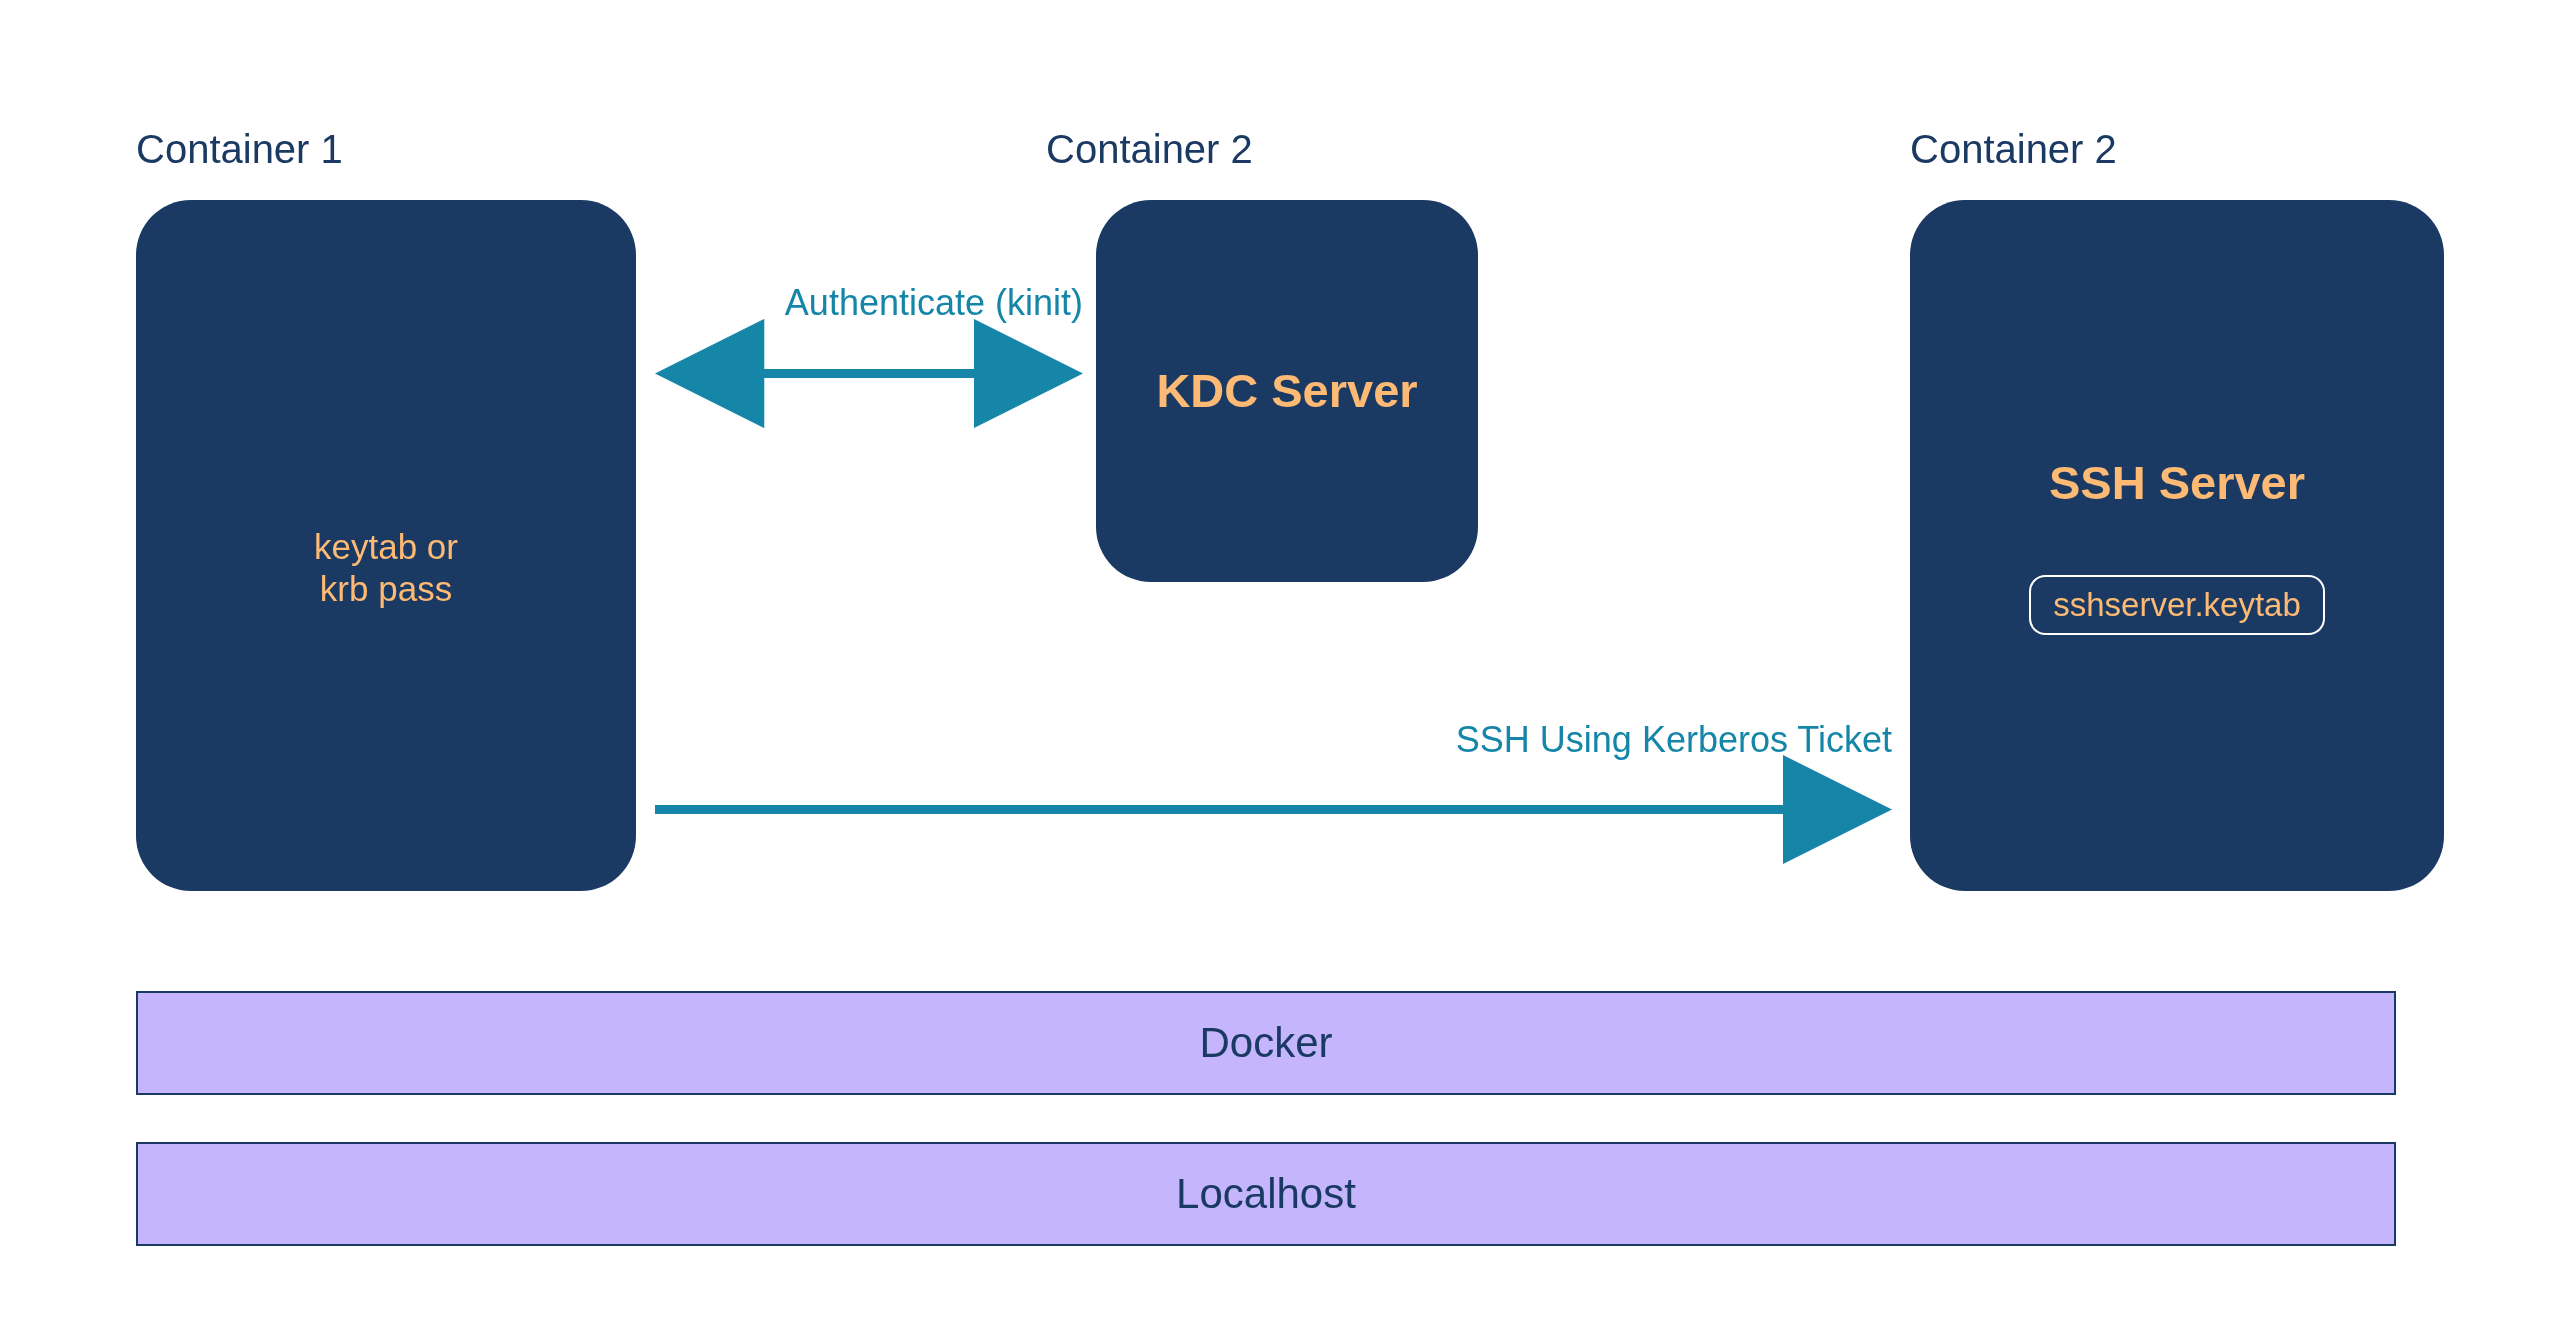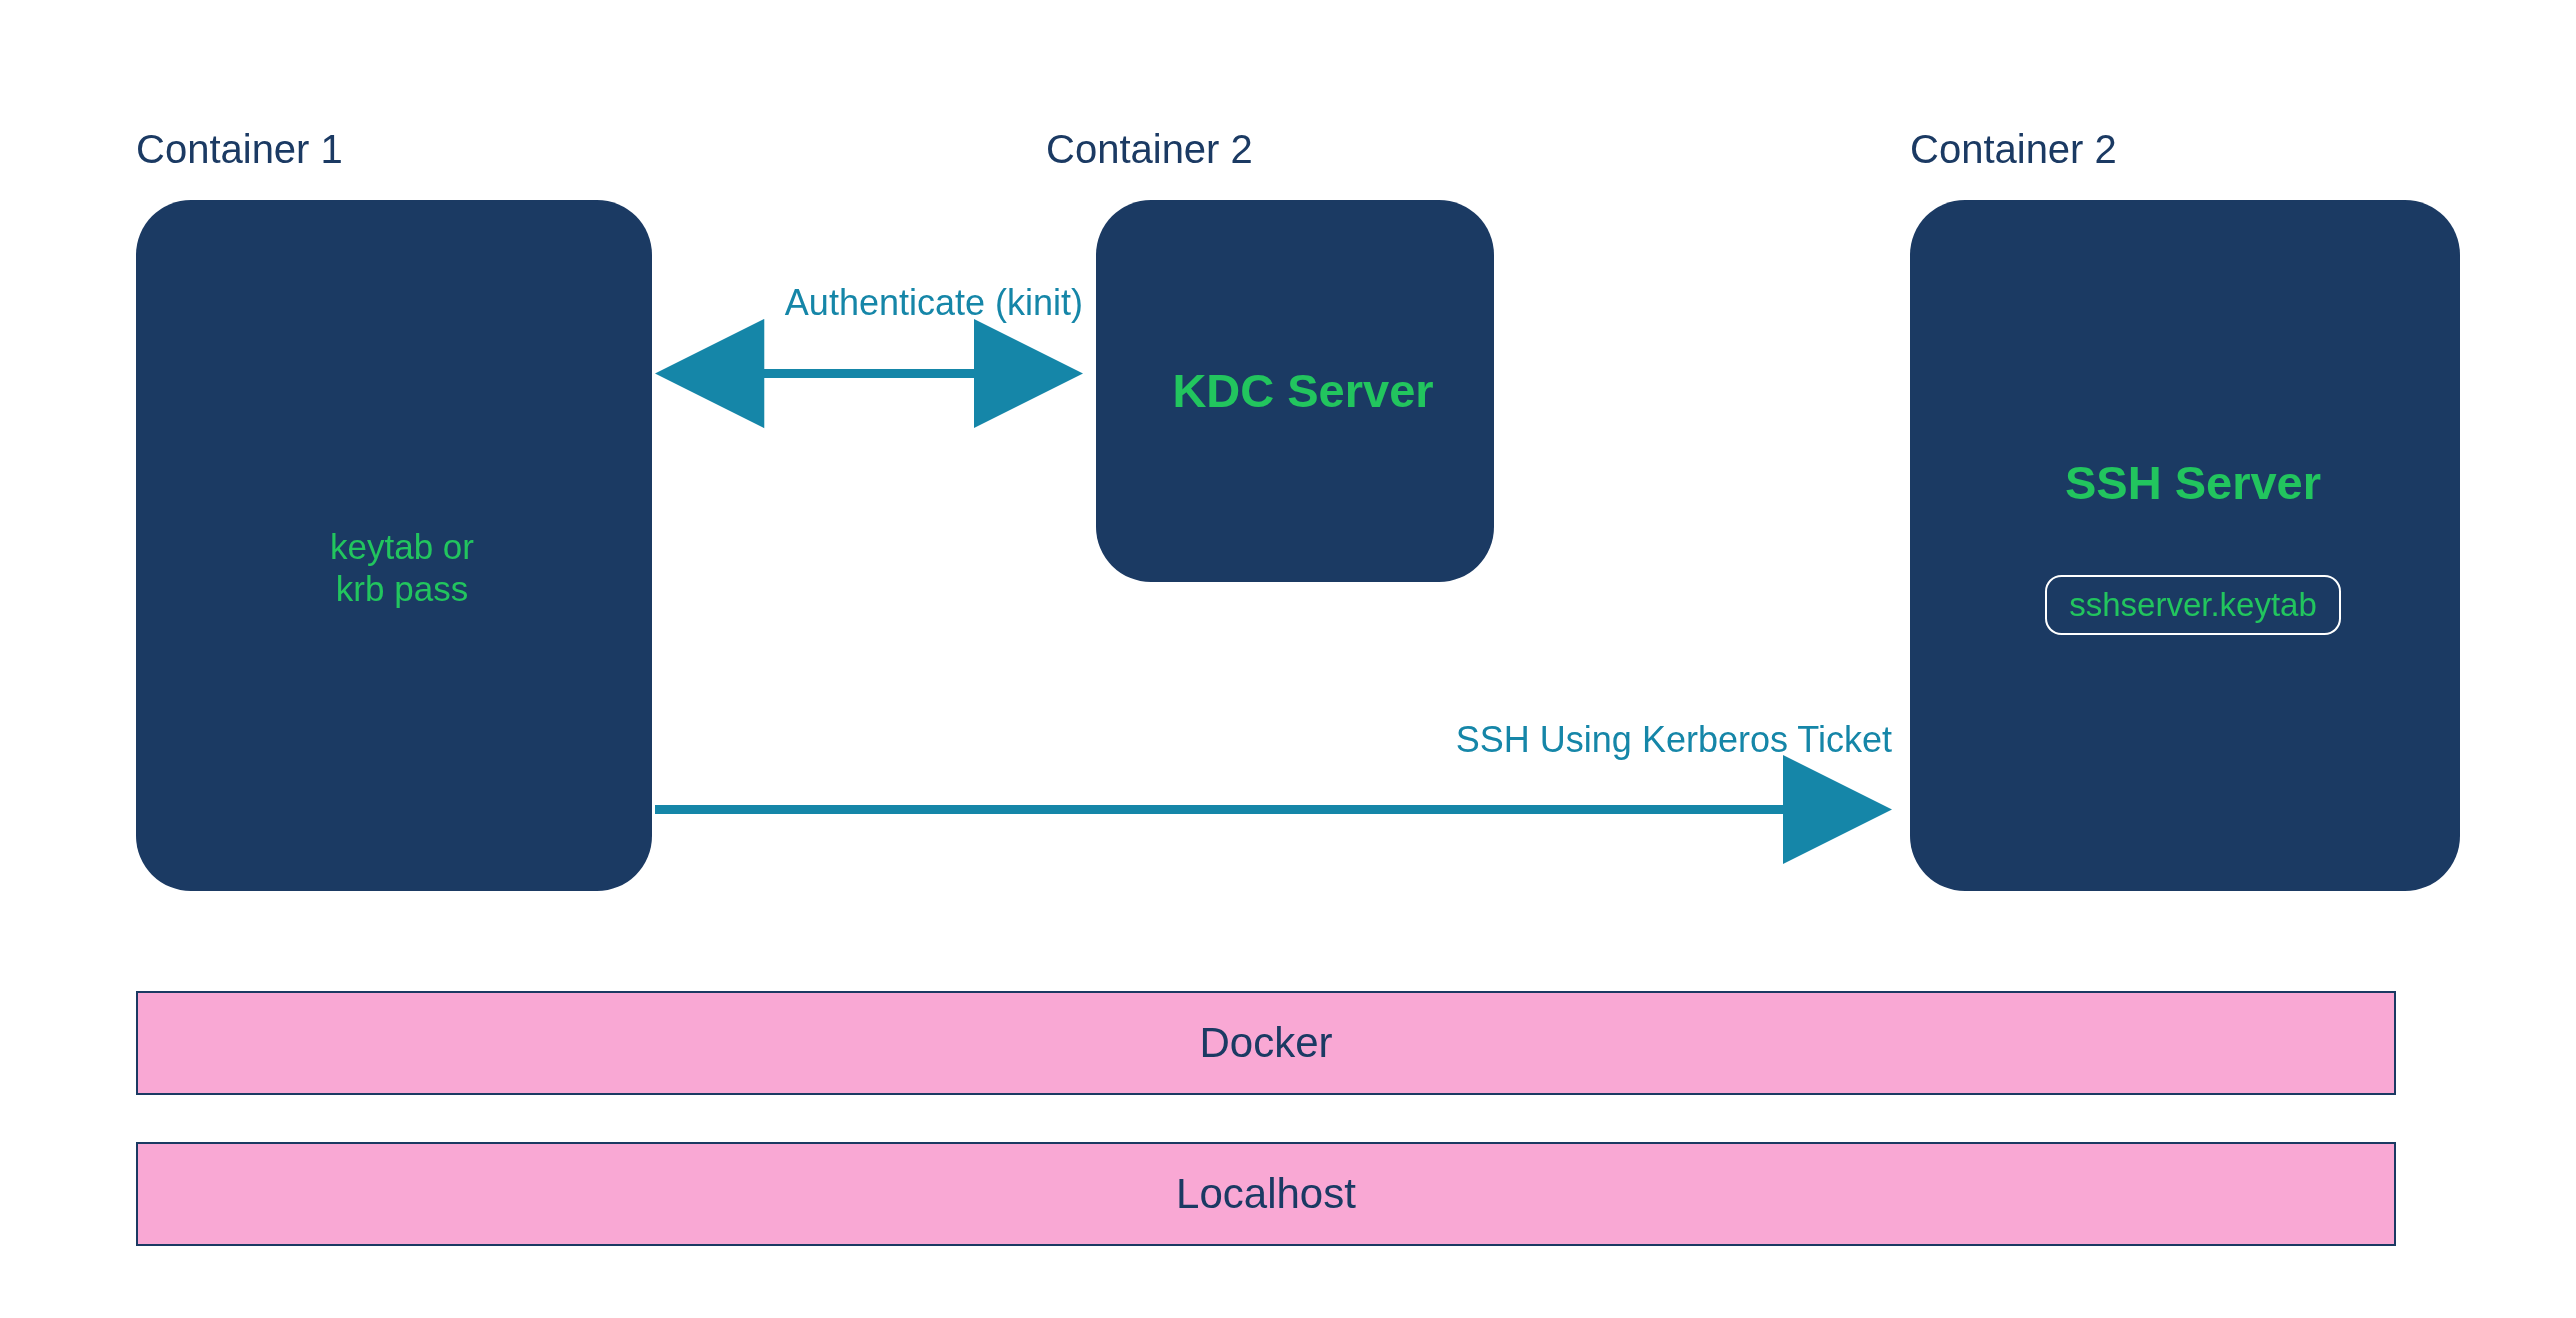--- a/index.html
+++ b/index.html
@@ -16,27 +16,26 @@
   .container-label {
     position: absolute;
     color: #1b3a63;
     font-size: 40px;
     text-align: left;
   }
   .node {
     position: absolute;
     background: #1b3a63;
     border-radius: 55px;
-    color: #22c55e;
+    color: #fdba74;
     display: flex;
     flex-direction: column;
     align-items: center;
     justify-content: center;
     text-align: center;
-    padding-left: 16px;
   }
   .node .title {
     font-size: 47px;
     font-weight: 600;
     line-height: 1.15;
   }
   .node .sub {
     font-size: 35px;
     font-weight: 400;
     margin-top: 44px;
@@ -51,21 +50,21 @@
   }
   .arrow-label {
     position: absolute;
     color: #1586a8;
     font-size: 36px;
     text-align: right;
   }
   .layer-box {
     position: absolute;
     border: 2.7px solid #1b3a63;
-    background: #f9a8d4;
+    background: #c4b5fd;
     color: #1b3a63;
     font-size: 42px;
     display: flex;
     align-items: center;
     justify-content: center;
   }
   svg.arrow {
     position: absolute;
     overflow: visible;
   }

